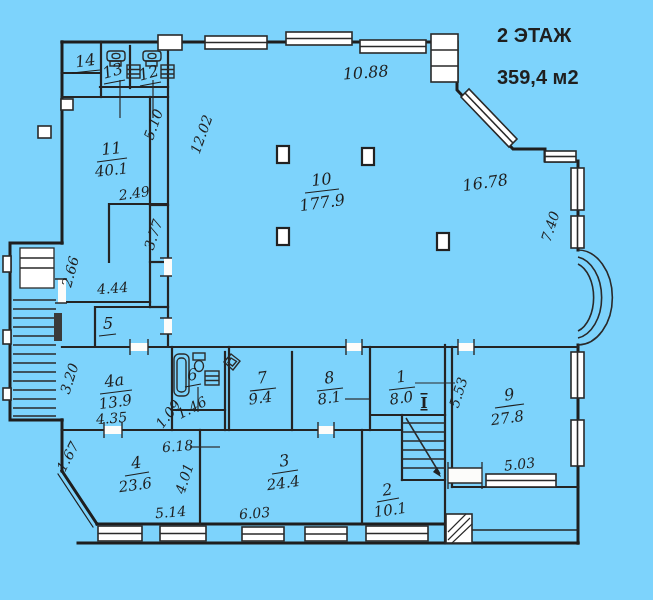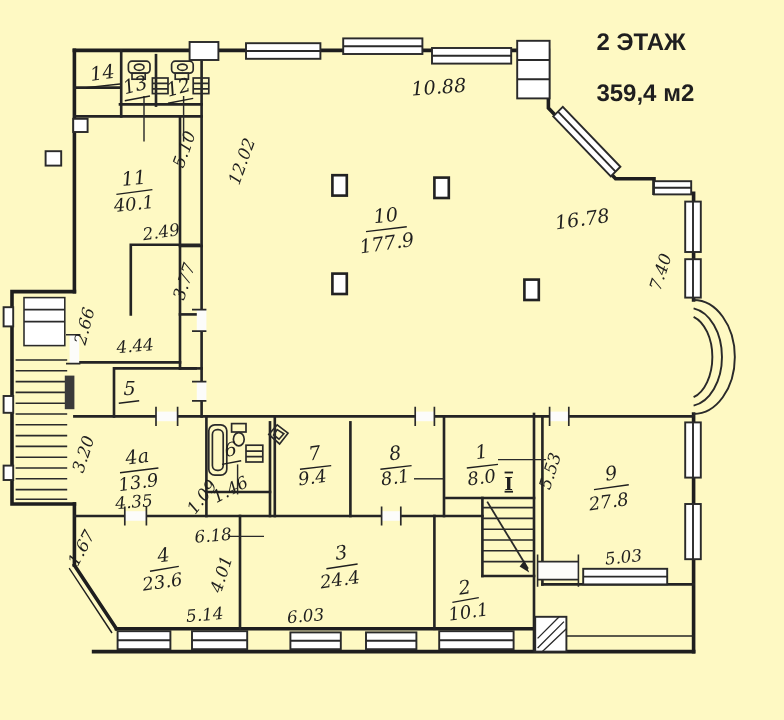--- a/index.html
+++ b/index.html
@@ -1,16 +1,16 @@
 <!DOCTYPE html>
 <html><head>
 <meta charset="utf-8">
 <style>
   html,body{margin:0;padding:0;background:#ffffff;}
-  .page{position:relative;width:653px;height:600px;background:#fef9c3;overflow:hidden;}
+  .page{position:relative;width:653px;height:600px;background:#7dd3fc;overflow:hidden;}
   svg{position:absolute;left:0;top:0;}
   text{fill:#1f1f1f;}
   .hw{font-family:"DejaVu Serif",serif;font-style:italic;font-size:15px;text-anchor:middle;}
   .hw-num{font-family:"DejaVu Serif",serif;font-style:italic;font-size:16px;text-anchor:middle;}
   .hw-dim{font-family:"DejaVu Serif",serif;font-style:italic;font-size:14px;text-anchor:middle;}
   .hw-big{font-family:"DejaVu Serif",serif;font-style:italic;font-size:16px;text-anchor:middle;}
   .title{font-family:"Liberation Sans",sans-serif;font-weight:700;font-size:20px;}
   .marker{font-family:"DejaVu Serif",serif;font-weight:700;font-size:15px;text-anchor:middle;text-decoration:underline overline;}
 </style>
 </head>

